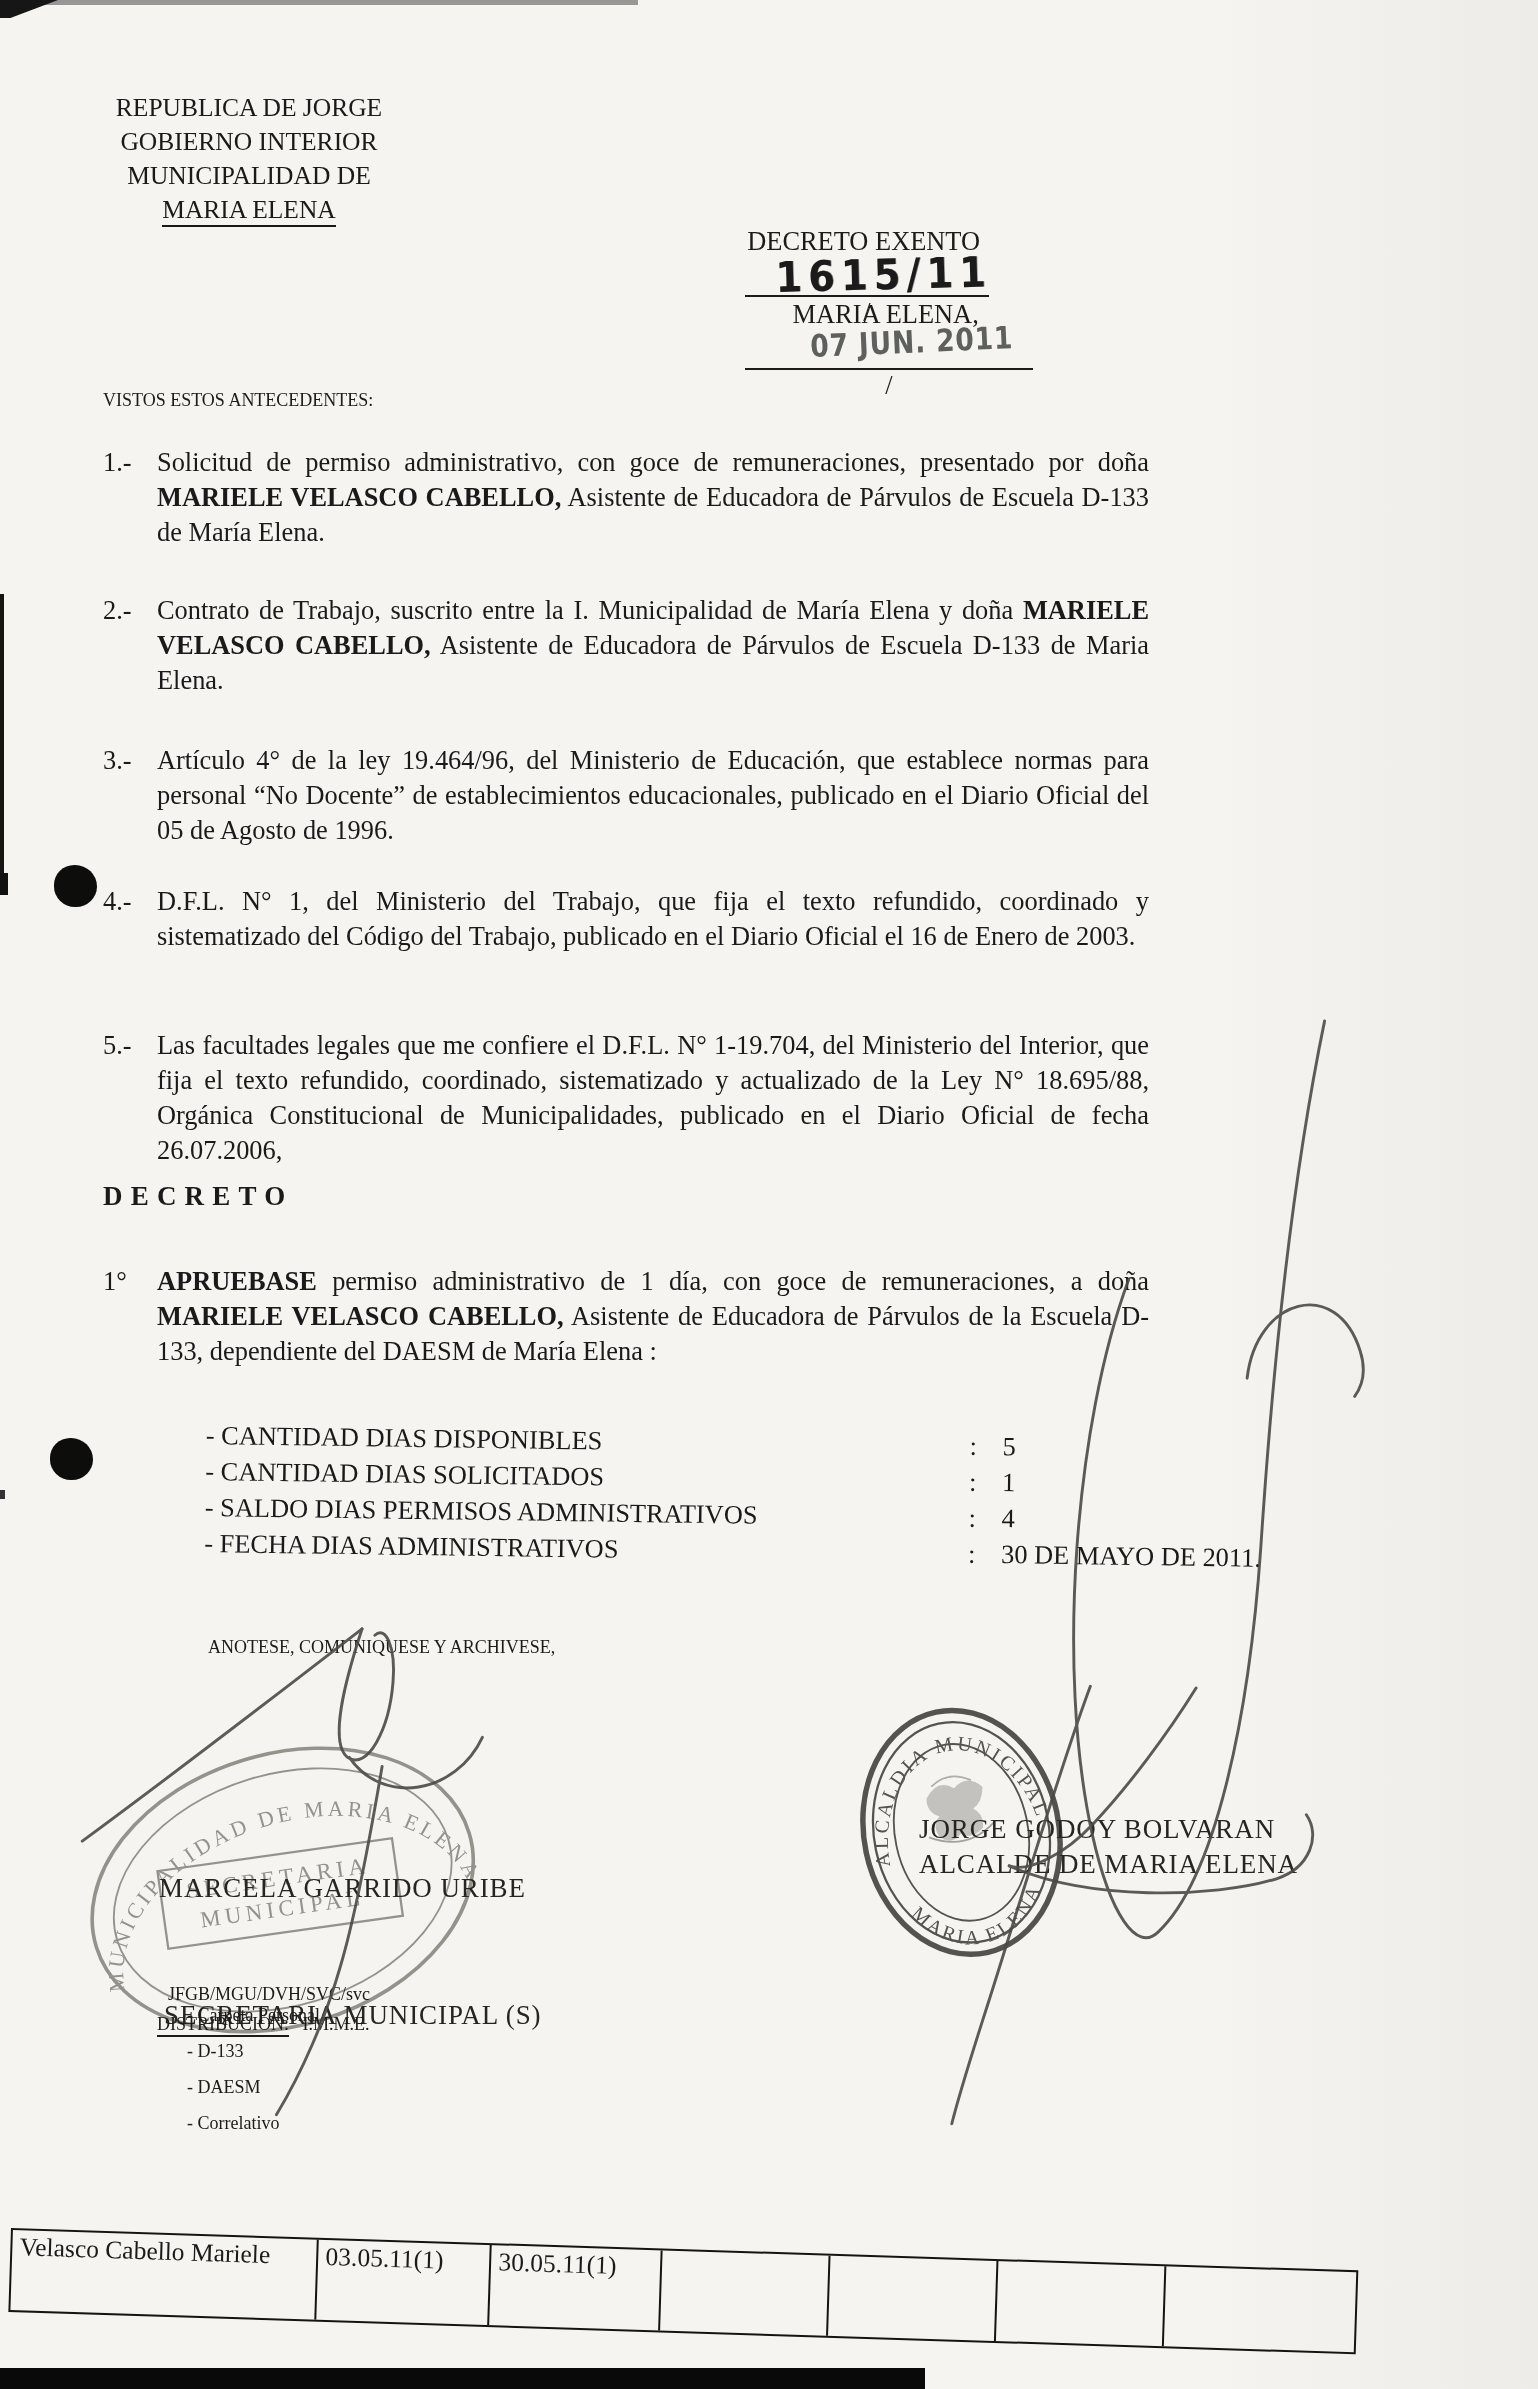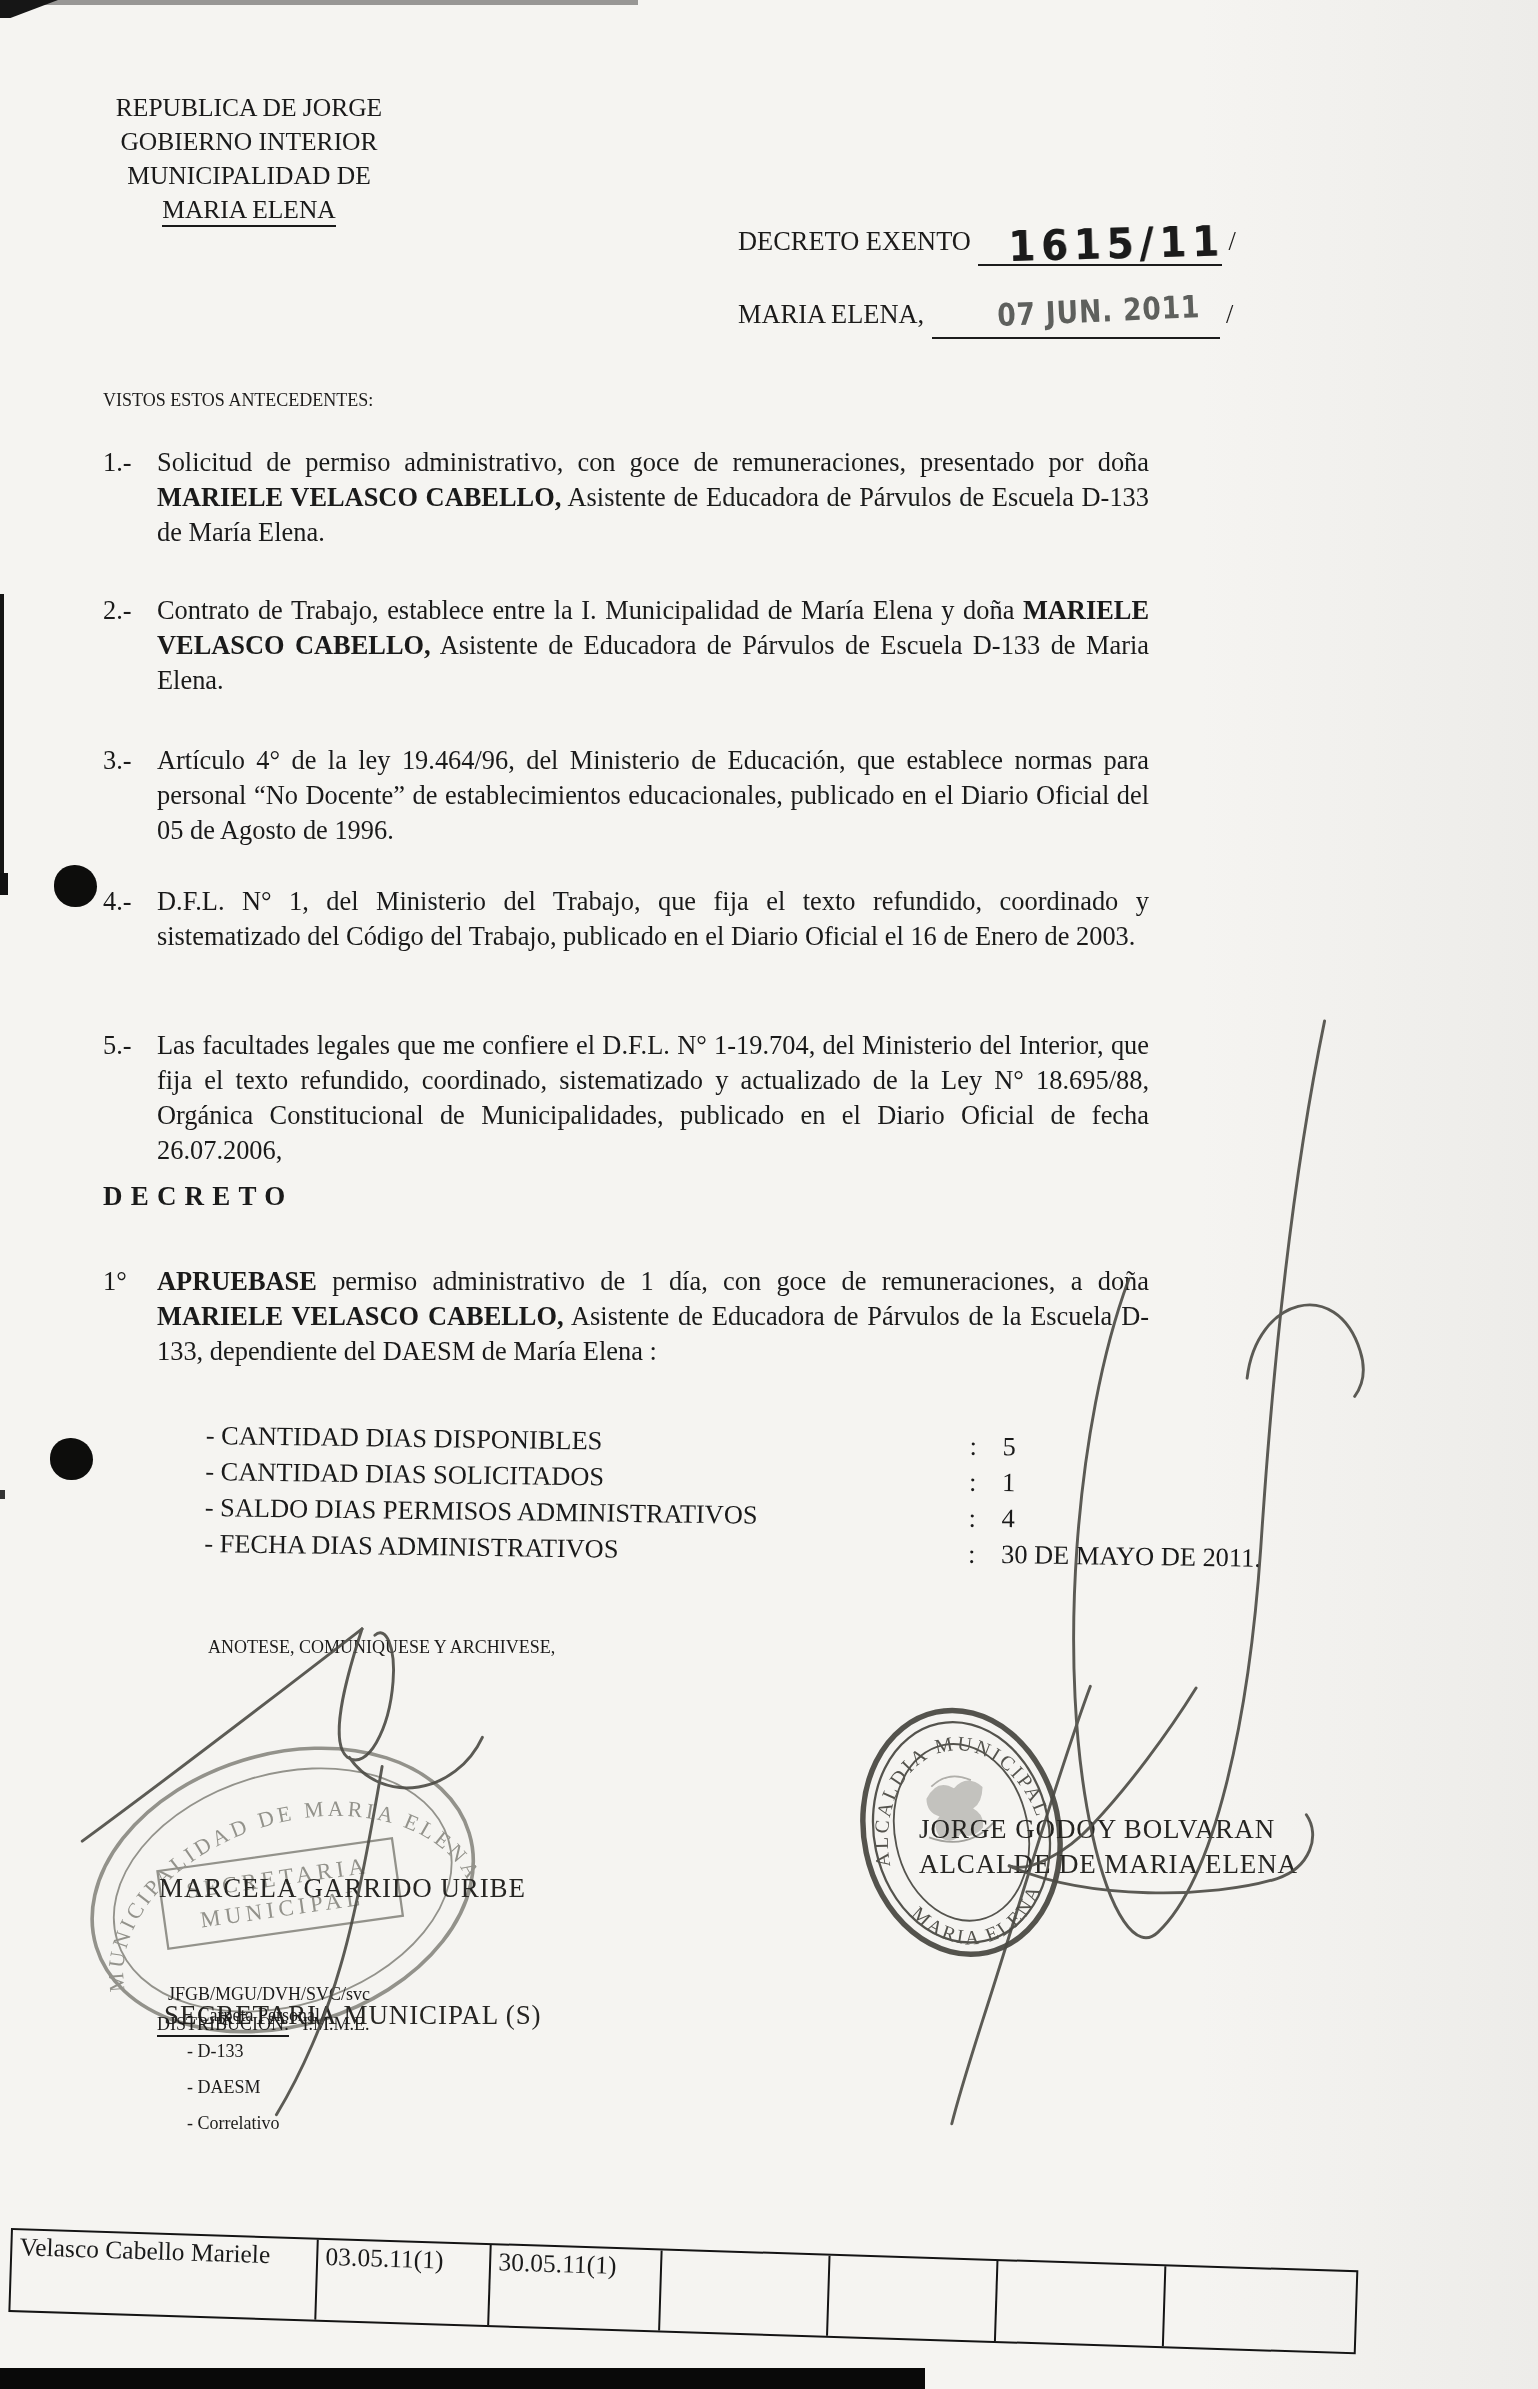--- a/index.html
+++ b/index.html
@@ -8,21 +8,21 @@
     background:linear-gradient(90deg,#f5f4f1 0%,#f5f4f1 78%,#edecE9 100%);
     font-family:"Liberation Serif","DejaVu Serif",serif;
     color:#1a1a1a;overflow:hidden;
   }
   .abs{position:absolute;}
   .doc{font-size:18px;line-height:35px;color:#1c1b1a;}
   
   #letterhead{left:97px;top:91px;width:304px;text-align:center;font-size:25.5px;line-height:34px;}
   #letterhead .ul{border-bottom:2.3px solid #1a1a1a;padding-bottom:0.9px;}
   
-  .dhrow{display:flex;align-items:flex-start;font-size:26.4px;color:#1c1b1a;}
+  .dhrow{display:flex;align-items:center;font-size:26.4px;color:#1c1b1a;flex-direction:column;}
   .dhline{position:relative;border-bottom:2.3px solid #1c1c1c;height:38px;margin-left:7.3px;}
   .dhslash{margin-left:6.4px;}
   #decree-number-stamp{
     position:absolute;left:31px;bottom:-7.3px;white-space:nowrap;
     font-family:"DejaVu Sans",sans-serif;font-weight:bold;font-size:42px;
     letter-spacing:6.4px;color:#1b1b1b;transform:rotate(-1.5deg) scaleX(.92);
     transform-origin:left bottom;text-shadow:0.9px 0 0 rgba(20,20,20,.45);
   }
   #decree-date-stamp{
     position:absolute;left:66px;bottom:3.6px;white-space:nowrap;
@@ -102,21 +102,21 @@
   </div>
 
   <div class="abs doc" style="left:103px;top:383px;">VISTOS ESTOS ANTECEDENTES:</div>
 
   <div class="item" style="top:445px;">
     <div class="num">1.-</div>
     <div class="txt"><span>Solicitud de permiso administrativo, con goce de remuneraciones, presentado por doña </span><b>MARIELE VELASCO CABELLO,</b><span> Asistente de Educadora de Párvulos de Escuela D-133 de María Elena.</span></div>
   </div>
   <div class="item" style="top:593px;">
     <div class="num">2.-</div>
-    <div class="txt"><span>Contrato de Trabajo, establece entre la I. Municipalidad de María Elena y doña </span><b>MARIELE VELASCO CABELLO,</b><span> Asistente de Educadora de Párvulos de Escuela D-133 de Maria Elena.</span></div>
+    <div class="txt"><span>Contrato de Trabajo, suscrito entre la I. Municipalidad de María Elena y doña </span><b>MARIELE VELASCO CABELLO,</b><span> Asistente de Educadora de Párvulos de Escuela D-133 de Maria Elena.</span></div>
   </div>
   <div class="item" style="top:743px;">
     <div class="num">3.-</div>
     <div class="txt"><span>Artículo 4° de la ley  19.464/96, del Ministerio de Educación, que establece normas para personal “No Docente” de establecimientos educacionales, publicado en el Diario Oficial del 05 de Agosto de 1996.</span></div>
   </div>
   <div class="item" style="top:884px;">
     <div class="num">4.-</div>
     <div class="txt"><span>D.F.L. N°  1, del Ministerio del Trabajo, que fija el texto refundido, coordinado y sistematizado del Código del Trabajo, publicado en el Diario Oficial el 16 de Enero de 2003.</span></div>
   </div>
   <div class="item" style="top:1028px;">

